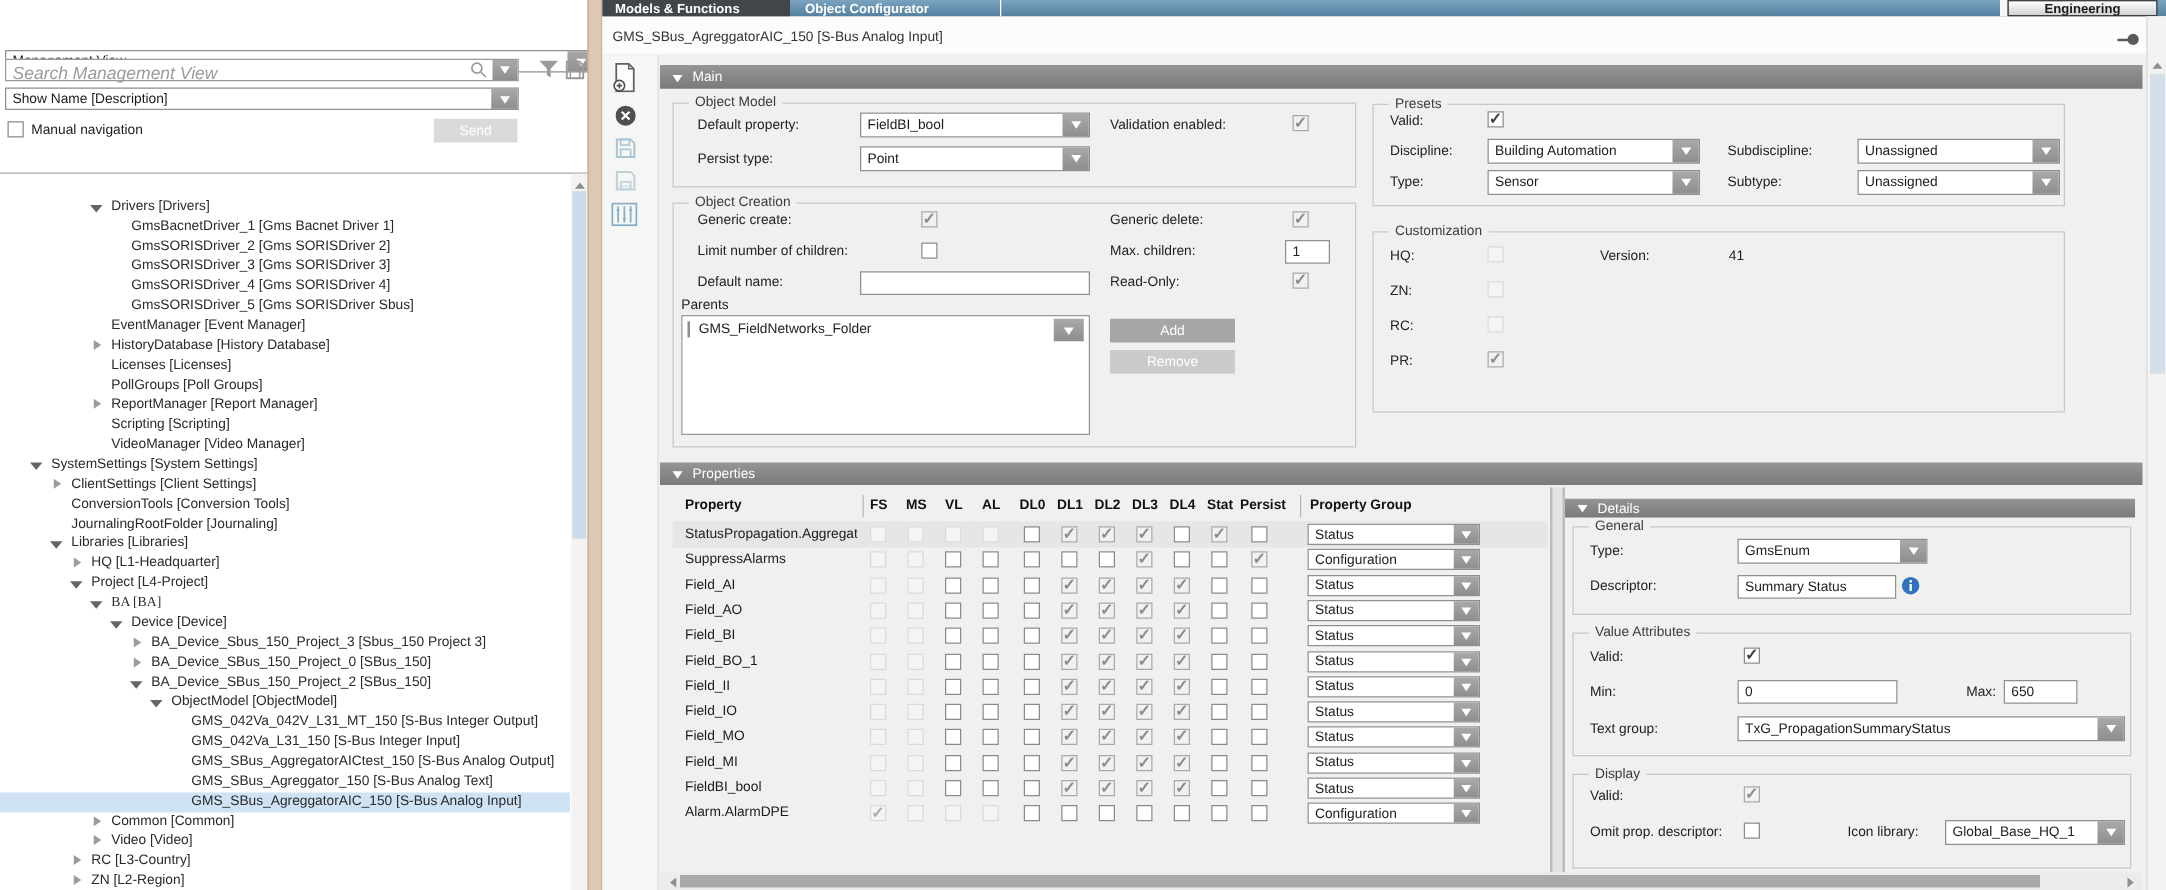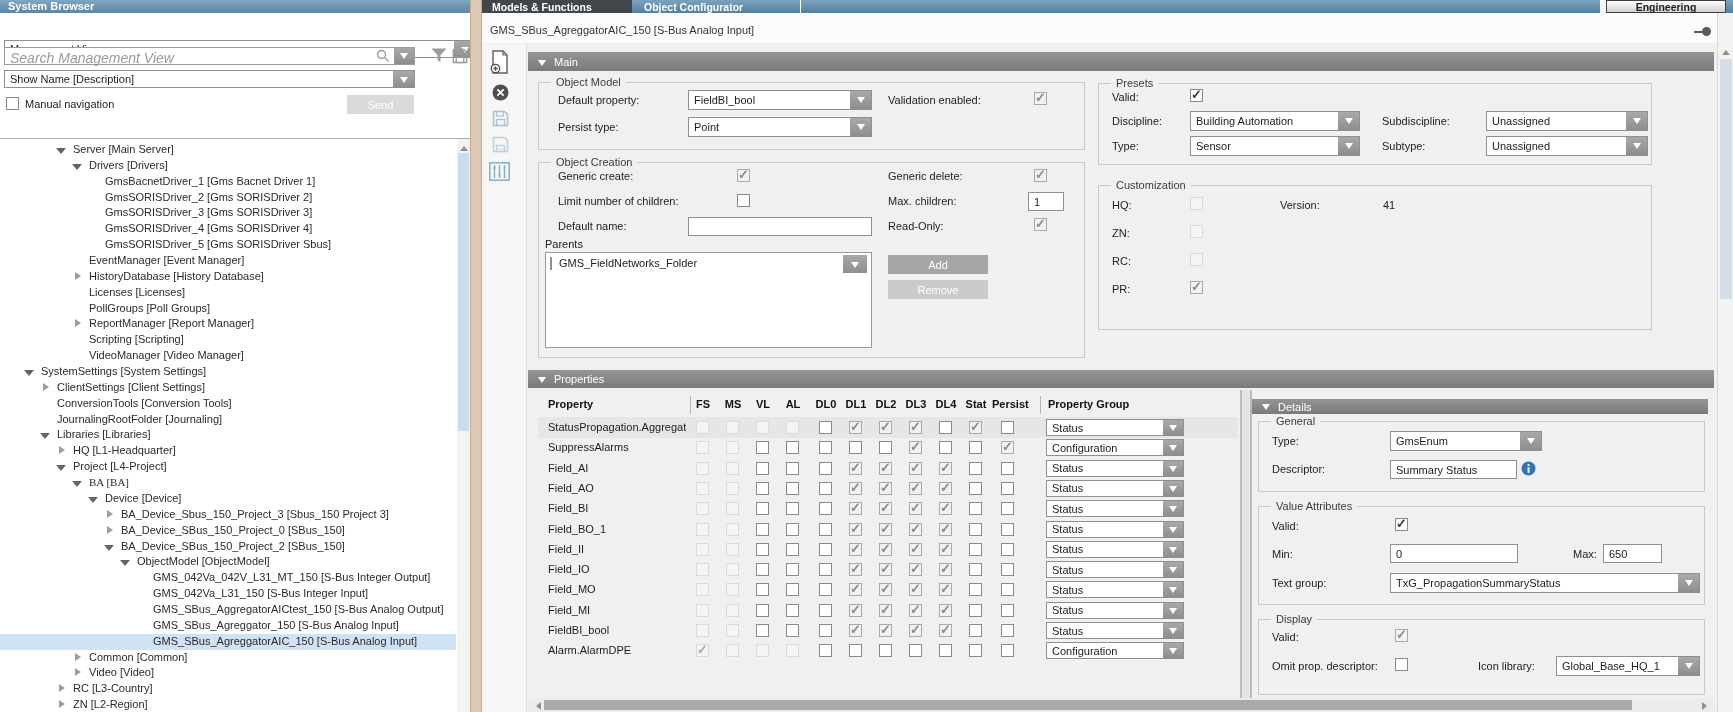--- a/index.html
+++ b/index.html
@@ -51,23 +51,20 @@
   .arrow-up::after{content:"";display:block;width:0;border:4px solid transparent;border-bottom:5px solid #8f8f8f;margin:2px auto 0;}
   .arrow-left::after{content:"";display:block;width:0;border:4px solid transparent;border-right:5px solid #8f8f8f;margin:3px auto 0;}
   .arrow-right::after{content:"";display:block;width:0;border:4px solid transparent;border-left:5px solid #8f8f8f;margin:3px auto 0;}
 </style>
 </head>
 <body>
 
 <div id="app">
 
   <div class="a" style="left:0;top:0;width:472px;height:712px;background:#fff;"></div>
-  <div class="a" style="left:0;top:0;width:472px;height:13px;background:linear-gradient(#7fa7c2,#5b86a6);">
-    <span style="position:absolute;left:8px;top:0;line-height:13px;color:#fff;font-weight:bold;font-size:11px;">System Browser</span>
-  </div>
 
   <div class="dd h18" style="left:4px;top:40px;width:472px;">
     <span class="ddv">Management View</span>
     <span class="dda"></span>
   </div>
 
   <div class="a" style="left:4px;top:47px;width:411px;height:18px;background:#fff;border:1px solid #9a9a9a;">
     <span style="position:absolute;left:5px;top:2px;font-size:14px;font-style:italic;color:#9b9b9b;">Search Management View</span>
     <svg width="14" height="14" viewBox="0 0 14 14" style="position:absolute;right:24px;top:1px;">
         <circle cx="5.5" cy="5.5" r="4" fill="none" stroke="#9b9b9b" stroke-width="1.4"></circle>
@@ -91,24 +88,20 @@
     <span class="dda"></span>
   </div>
 
   <div class="cb" style="left:6px;top:97px;"></div>
   <span class="lbl" style="left:25px;top:98px;">Manual navigation</span>
   <div class="btn" style="left:347px;top:95px;width:67px;height:19px;background:#dadada;">Send</div>
 
   <div class="a" style="left:0;top:138px;width:472px;height:1px;background:#ababab;"></div>
 
   <div id="tree" class="a" style="left:0;top:0;width:457px;height:712px;overflow:hidden;">
-      <div class="trow" style="top: 142px;">
-        <span class="tarrow open" style="left: 56px;"></span>
-        <span class="tlabel" style="left: 73px;">Server [Main Server]</span>
-      </div>
       <div class="trow" style="top: 157.86px;">
         <span class="tarrow open" style="left: 72px;"></span>
         <span class="tlabel" style="left: 89px;">Drivers [Drivers]</span>
       </div>
       <div class="trow" style="top: 173.72px;">
         <span class="tarrow " style="left: 88px;"></span>
         <span class="tlabel" style="left: 105px;">GmsBacnetDriver_1 [Gms Bacnet Driver 1]</span>
       </div>
       <div class="trow" style="top: 189.58px;">
         <span class="tarrow " style="left: 88px;"></span>
@@ -213,21 +206,21 @@
       <div class="trow" style="top: 586.08px;">
         <span class="tarrow " style="left: 136px;"></span>
         <span class="tlabel" style="left: 153px;">GMS_042Va_L31_150 [S-Bus Integer Input]</span>
       </div>
       <div class="trow" style="top: 601.94px;">
         <span class="tarrow " style="left: 136px;"></span>
         <span class="tlabel" style="left: 153px;">GMS_SBus_AggregatorAICtest_150 [S-Bus Analog Output]</span>
       </div>
       <div class="trow" style="top: 617.8px;">
         <span class="tarrow " style="left: 136px;"></span>
-        <span class="tlabel" style="left: 153px;">GMS_SBus_Agreggator_150 [S-Bus Analog Input]</span>
+        <span class="tlabel" style="left: 153px;">GMS_SBus_Agreggator_150 [S-Bus Analog Text]</span>
       </div>
       <div class="trow sel" style="top: 633.66px;">
         <span class="tarrow " style="left: 136px;"></span>
         <span class="tlabel" style="left: 153px;">GMS_SBus_AgreggatorAIC_150 [S-Bus Analog Input]</span>
       </div>
       <div class="trow" style="top: 649.52px;">
         <span class="tarrow closed" style="left: 72px;"></span>
         <span class="tlabel" style="left: 89px;">Common [Common]</span>
       </div>
       <div class="trow" style="top: 665.38px;">

